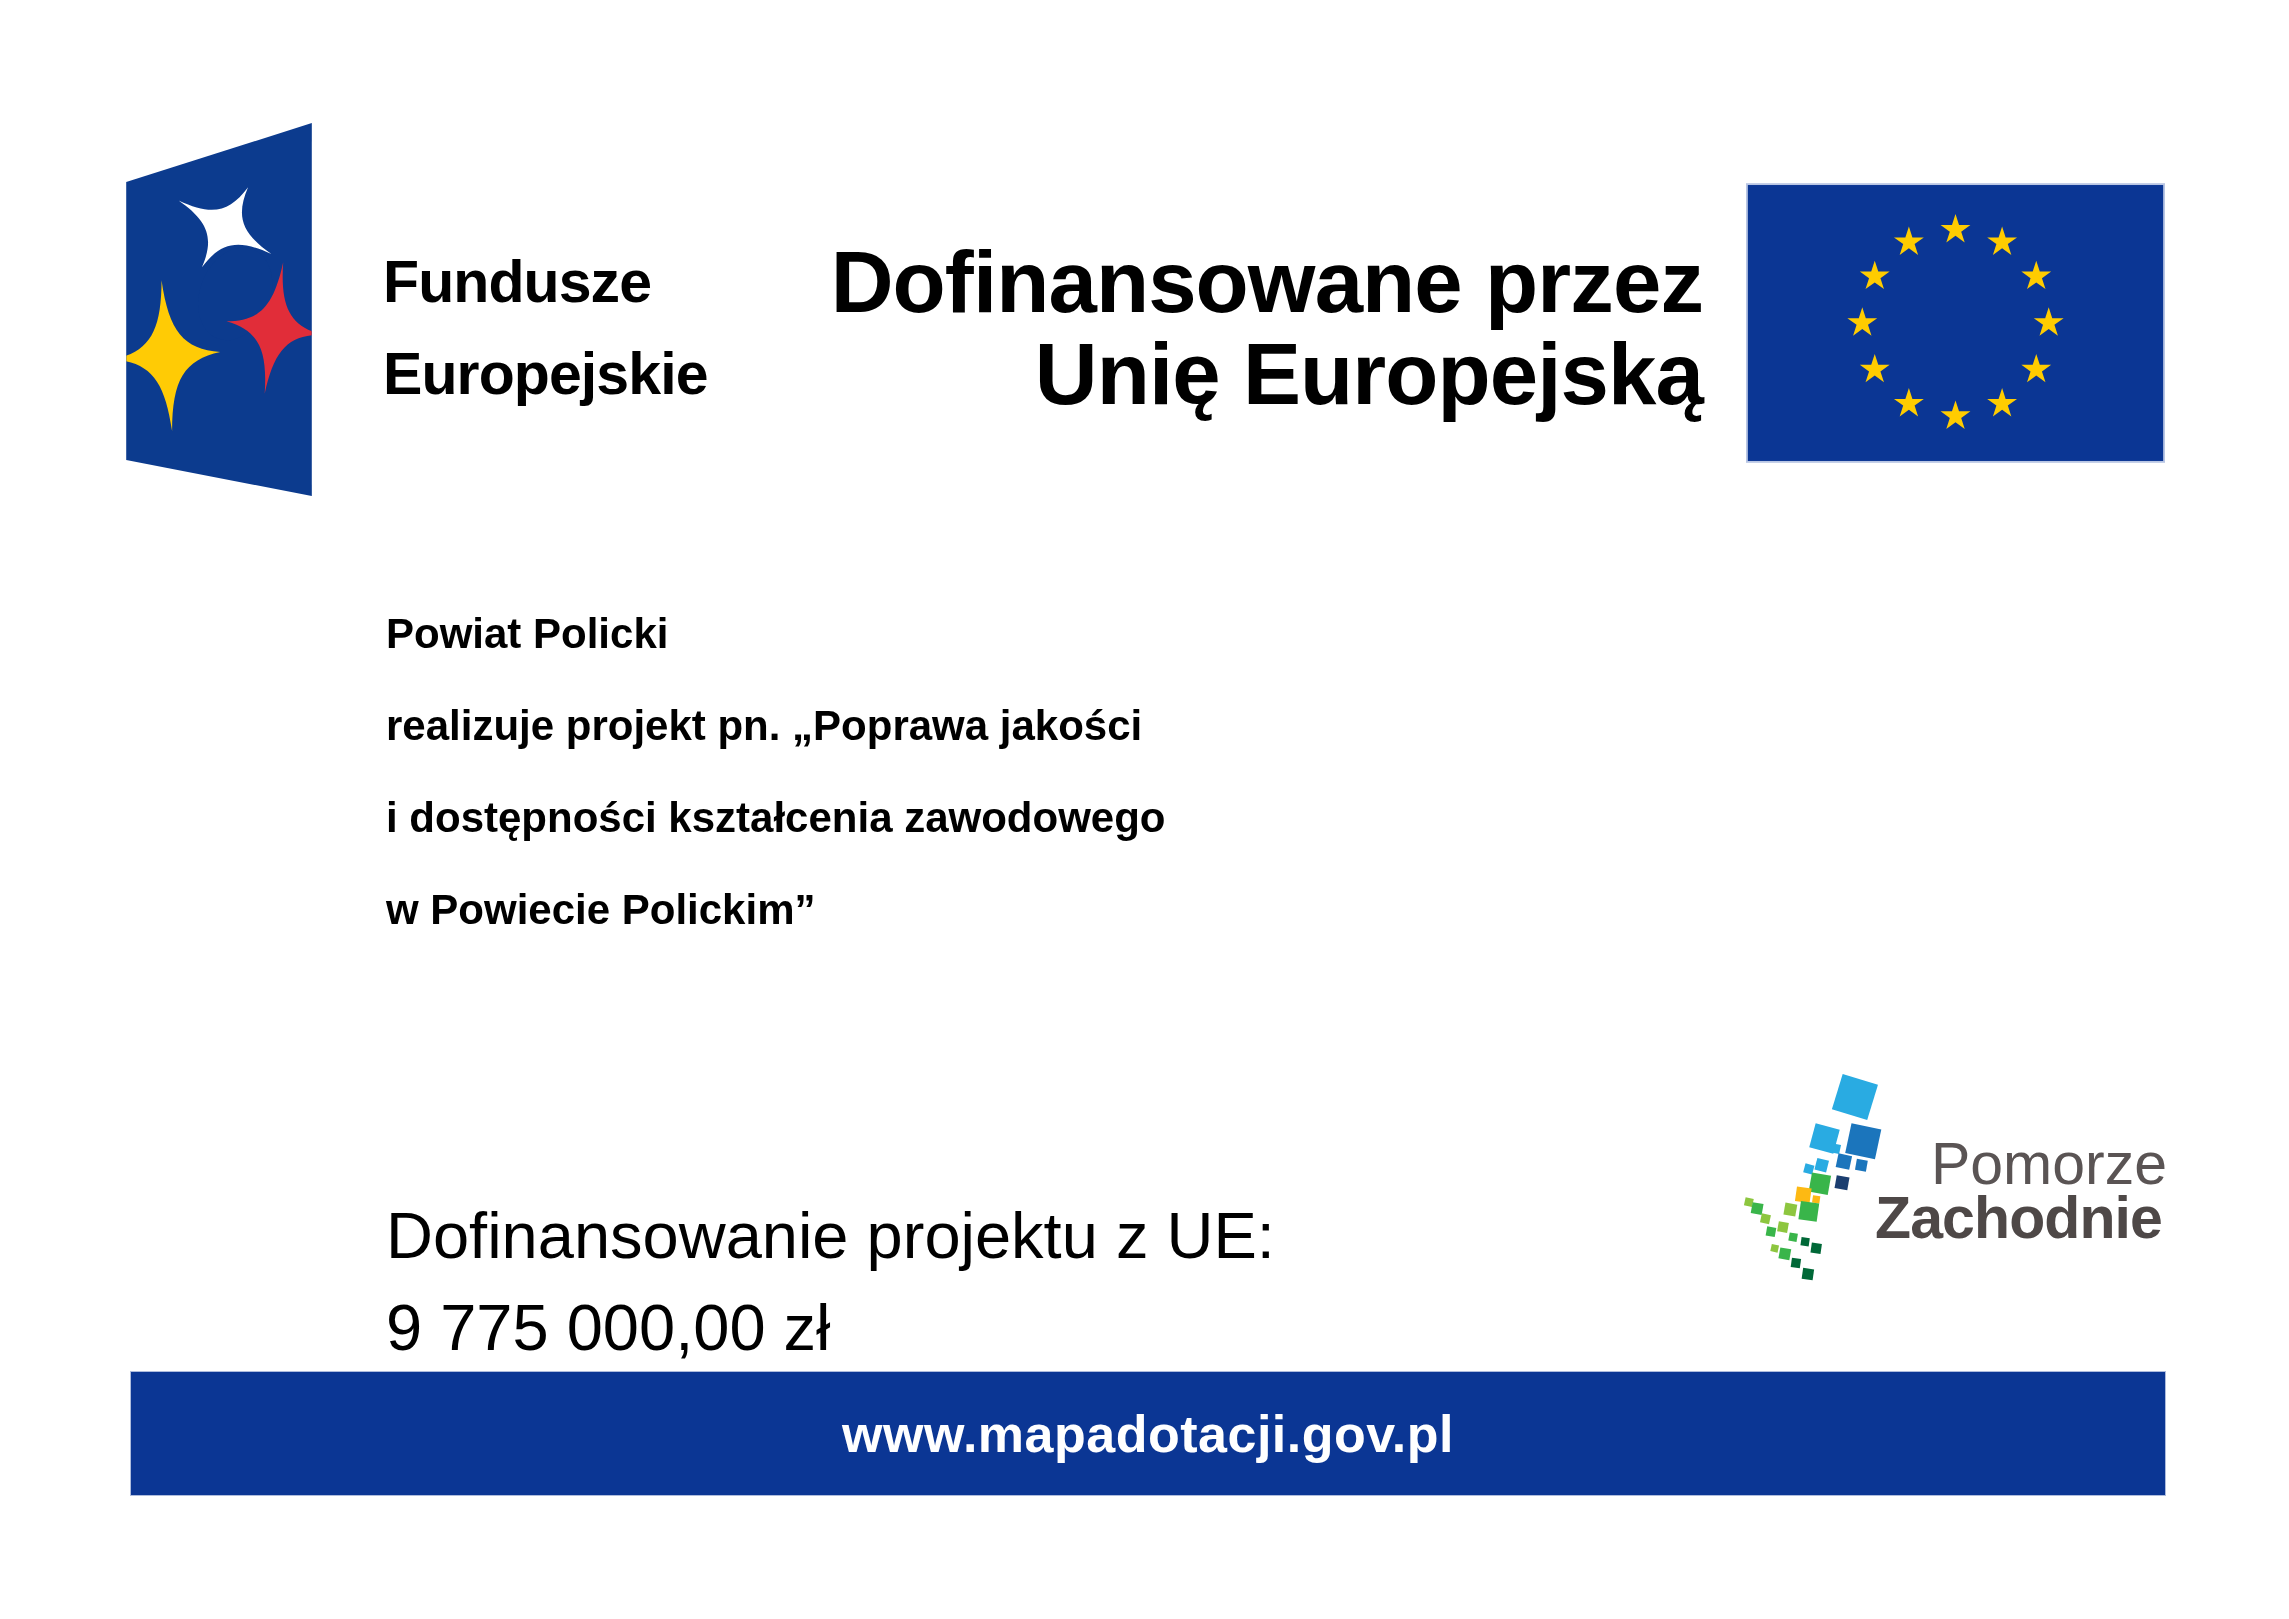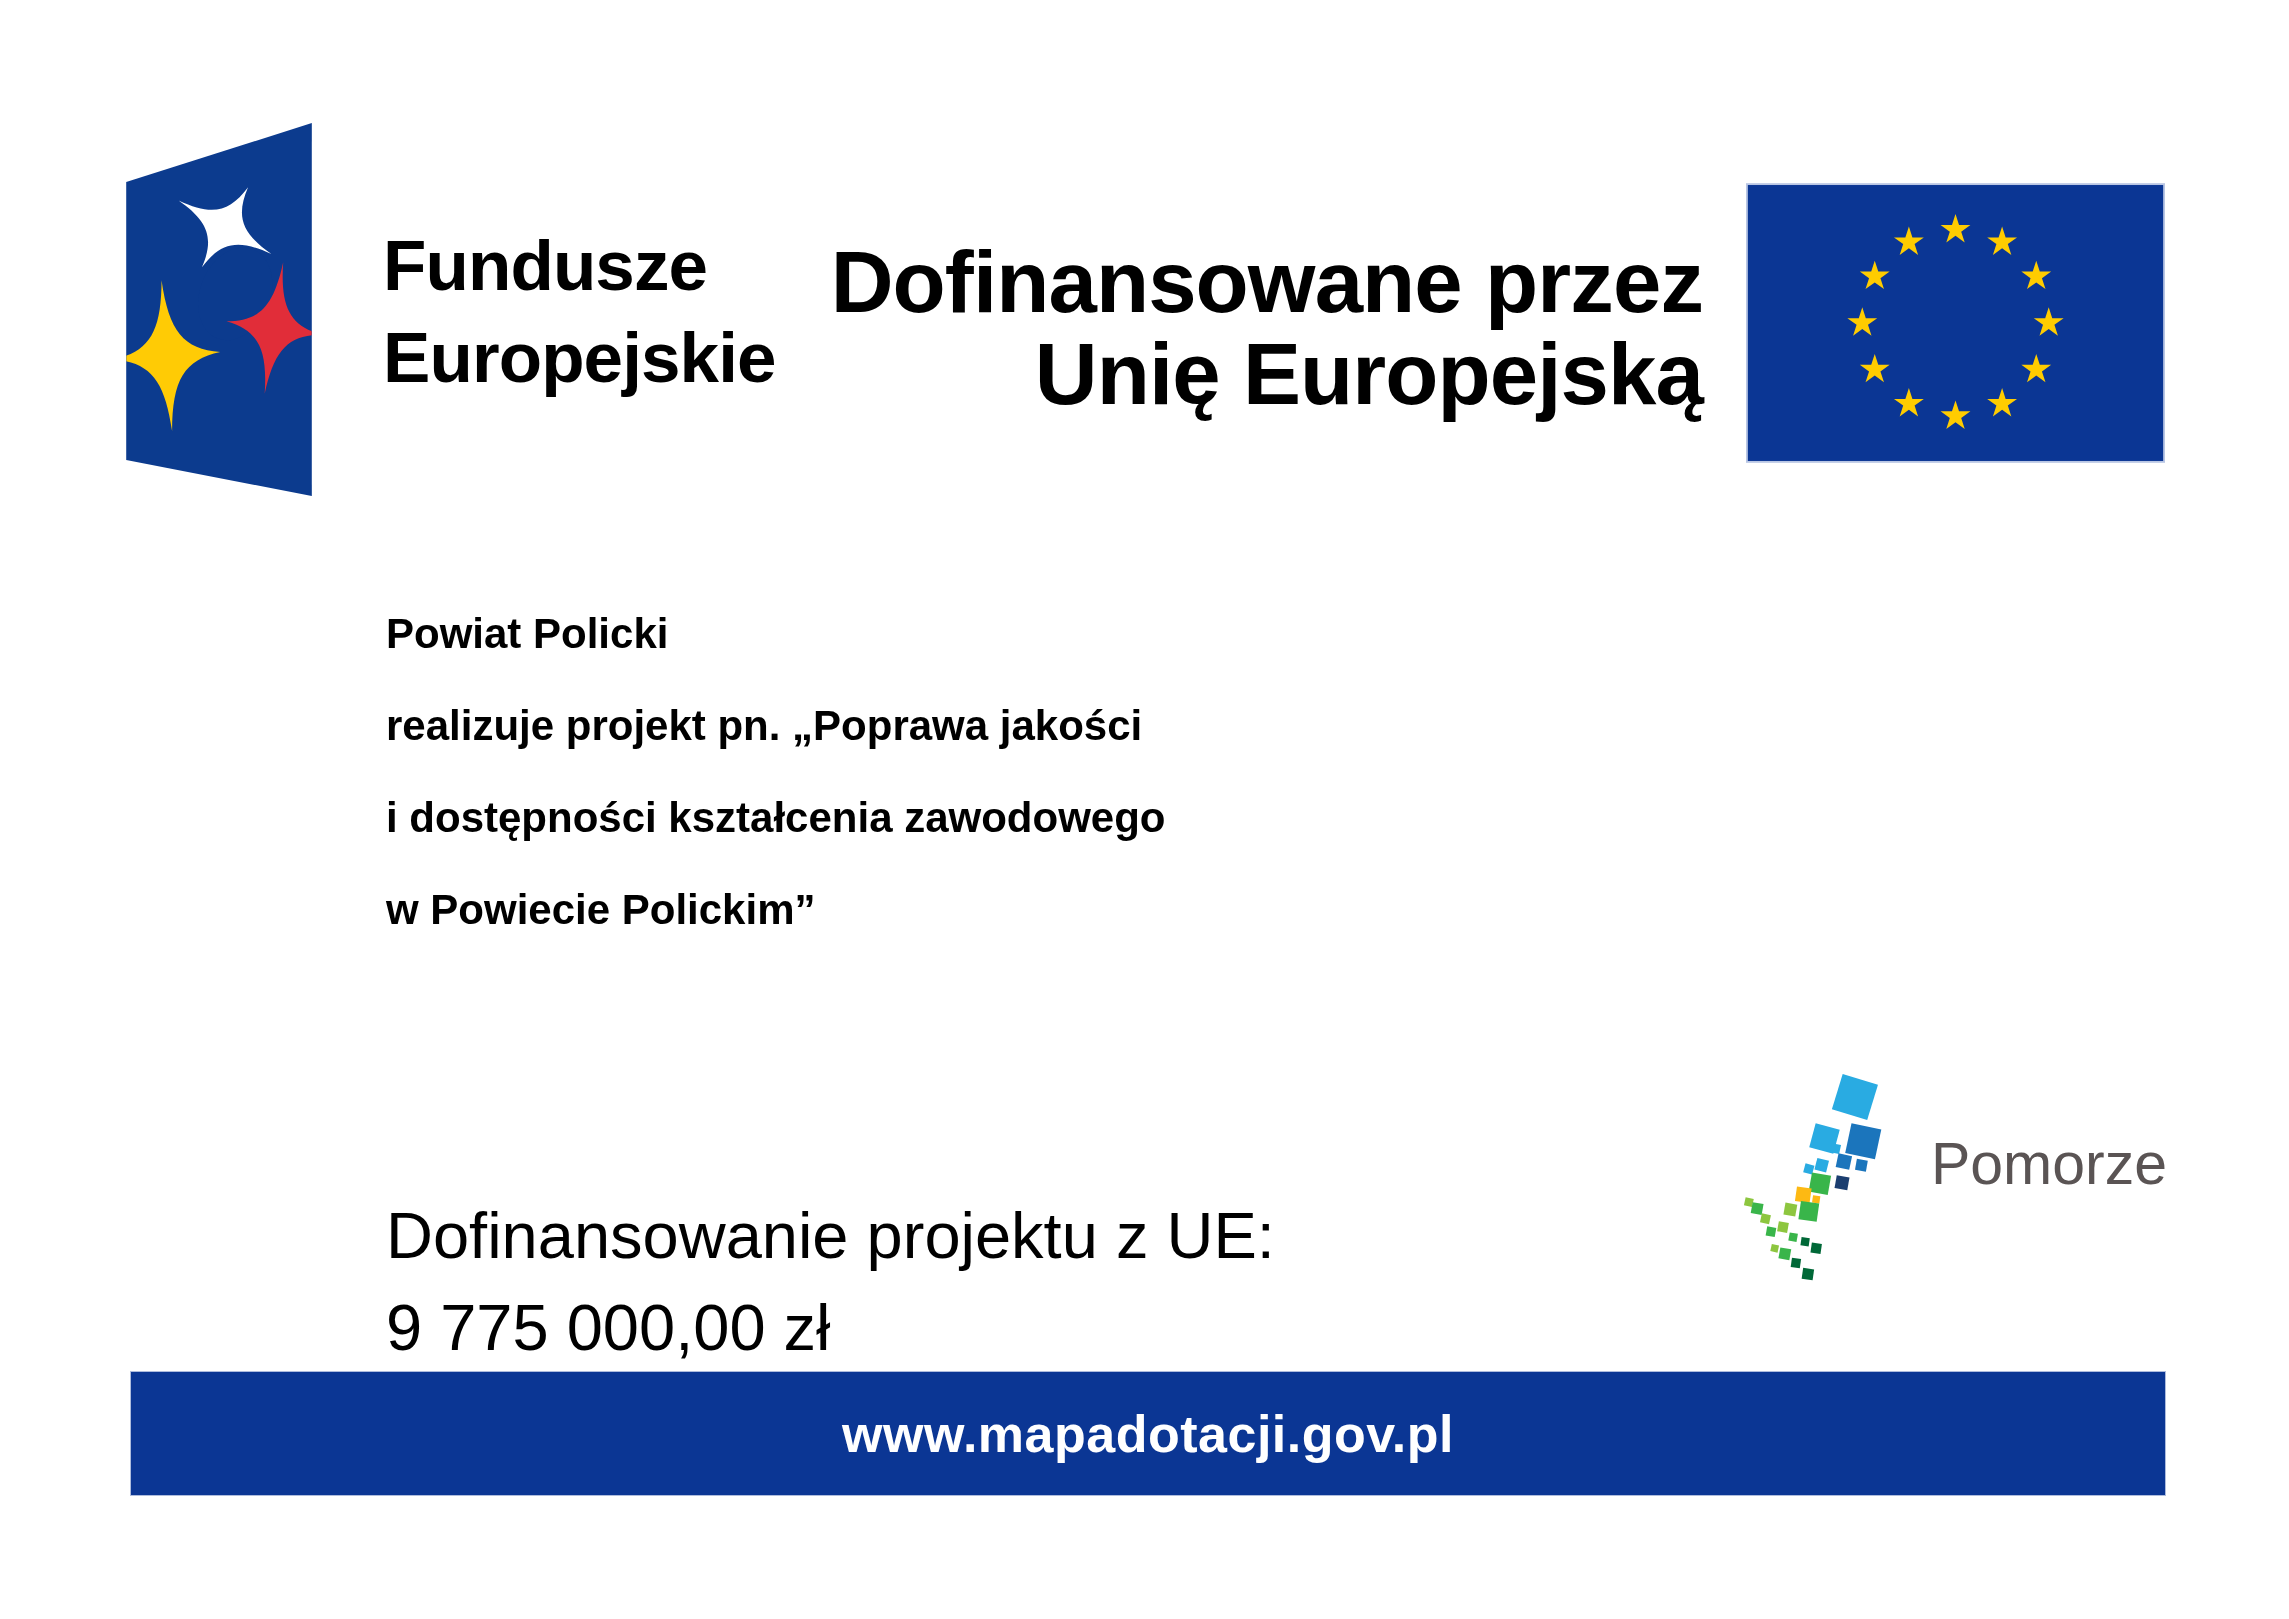--- a/index.html
+++ b/index.html
@@ -7,22 +7,22 @@
     position:relative;
     width:2290px;height:1620px;
     background:#ffffff;
     overflow:hidden;
     font-family:"Liberation Sans", sans-serif;
     color:var(--text-black,#000);
   }
   
   .fe-logo{position:absolute;left:126px;top:123px;}
   .brand-title{
-    position:absolute;left:383px;top:220px;
-    font-size:71px;font-weight:bold;line-height:92px;
+    position:absolute;left:383px;top:236px;
+    font-size:59px;font-weight:bold;line-height:92px;
     letter-spacing:-0.9px;white-space:nowrap;
   }
   .funded-title{
     position:absolute;right:587px;top:236px;
     font-size:87px;font-weight:bold;line-height:92px;
     letter-spacing:-0.9px;text-align:right;white-space:nowrap;
   }
   .eu-flag{position:absolute;left:1746px;top:183px;}
   
   .project-text{
@@ -151,19 +151,20 @@
       <rect class="t-yg" x="39" y="200" width="8" height="8" transform="rotate(12 43 204)"></rect>
       <rect class="t-gr" x="48" y="204" width="12" height="12" transform="rotate(10 54 210)"></rect>
       <rect class="t-dg" x="71.5" y="192.5" width="9" height="9" transform="rotate(8 76 197)"></rect>
       <rect class="t-dg" x="82.5" y="198.5" width="11" height="11" transform="rotate(8 88 204)"></rect>
       <rect class="t-dg" x="61" y="215" width="10" height="10" transform="rotate(8 66 220)"></rect>
       <rect class="t-dg" x="73" y="226" width="12" height="12" transform="rotate(8 79 232)"></rect>
     </g>
   </svg>
 
   <div class="pz-line1">Pomorze</div>
+  <div class="pz-line2">Zachodnie</div>
 
   <div class="footer-bar">
     <span class="url">www.mapadotacji.gov.pl</span>
   </div>
 
 </div>
 
 
 </body></html>

